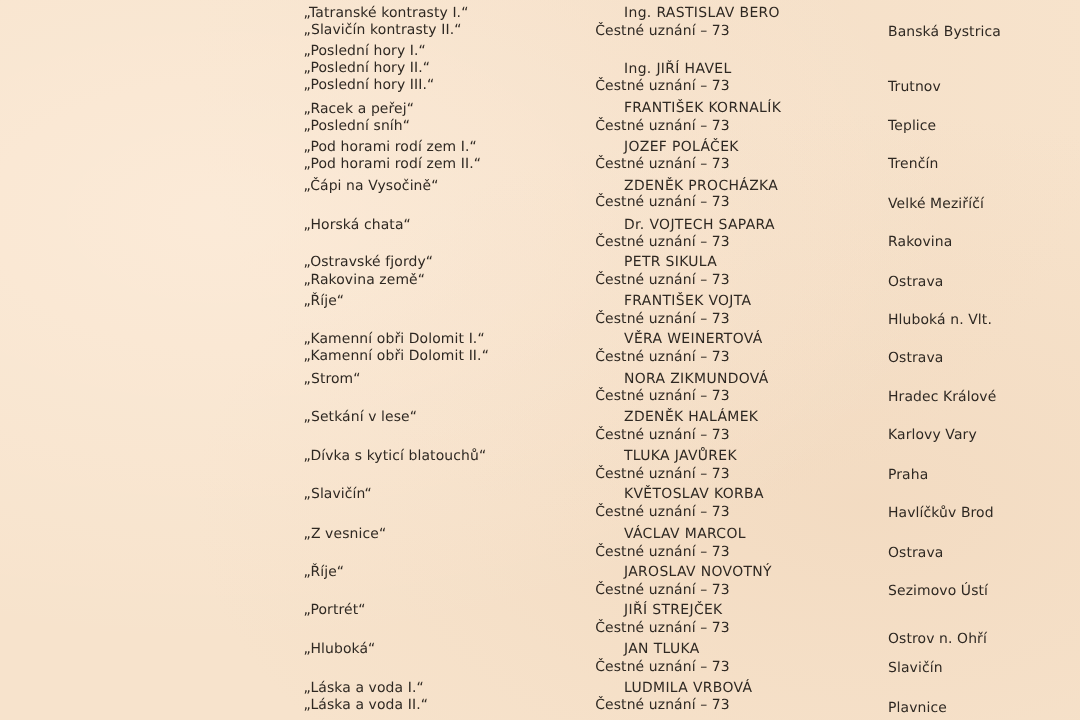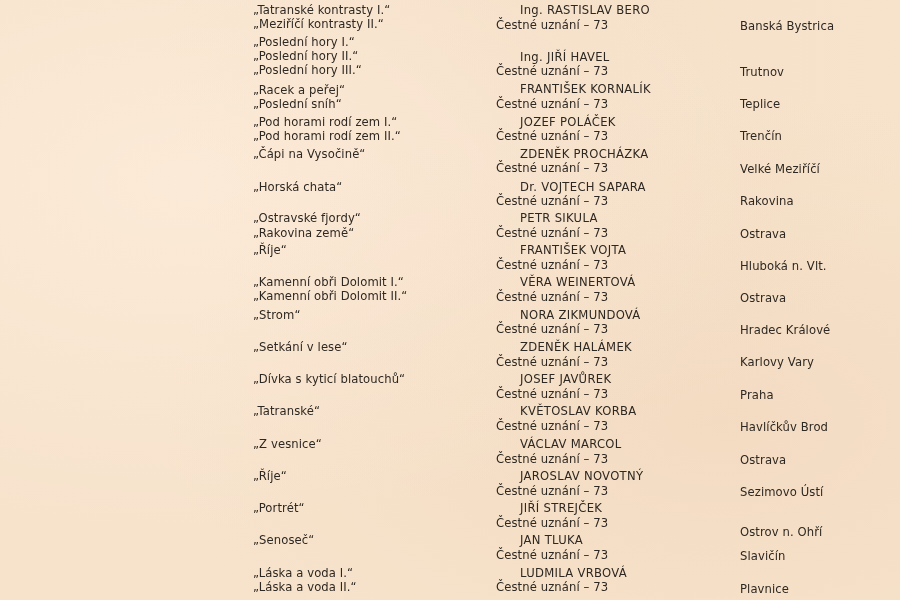--- a/index.html
+++ b/index.html
@@ -36,21 +36,21 @@
     .honor { left: 496px; }
     .city { left: 740px; }
   </style>
 </head>
 <body>
 
 <div class="page">
 
   <div>
     <div class="line title" style="top:3px">„Tatranské kontrasty I.“</div>
-    <div class="line title" style="top:17px">„Meziříčí kontrasty II.“</div>
+    <div class="line title" style="top:17px">„Slavičín kontrasty II.“</div>
     <div class="line name" style="top:3px">Ing. RASTISLAV BERO</div>
     <div class="line honor" style="top:18px">Čestné uznání – 73</div>
     <div class="line city" style="top:19px">Banská Bystrica</div>
   </div>
 
   <div>
     <div class="line title" style="top:35px">„Poslední hory I.“</div>
     <div class="line title" style="top:49px">„Poslední hory II.“</div>
     <div class="line title" style="top:63px">„Poslední hory III.“</div>
     <div class="line name" style="top:50px">Ing. JIŘÍ HAVEL</div>
@@ -120,27 +120,27 @@
 
   <div>
     <div class="line title" style="top:340px">„Setkání v lese“</div>
     <div class="line name" style="top:340px">ZDENĚK HALÁMEK</div>
     <div class="line honor" style="top:355px">Čestné uznání – 73</div>
     <div class="line city" style="top:355px">Karlovy Vary</div>
   </div>
 
   <div>
     <div class="line title" style="top:372px">„Dívka s kyticí blatouchů“</div>
-    <div class="line name" style="top:372px">JOSEF JAVŮREK</div>
+    <div class="line name" style="top:372px">TLUKA JAVŮREK</div>
     <div class="line honor" style="top:387px">Čestné uznání – 73</div>
     <div class="line city" style="top:388px">Praha</div>
   </div>
 
   <div>
-    <div class="line title" style="top:404px">„Tatranské“</div>
+    <div class="line title" style="top:404px">„Slavičín“</div>
     <div class="line name" style="top:404px">KVĚTOSLAV KORBA</div>
     <div class="line honor" style="top:419px">Čestné uznání – 73</div>
     <div class="line city" style="top:420px">Havlíčkův Brod</div>
   </div>
 
   <div>
     <div class="line title" style="top:437px">„Z vesnice“</div>
     <div class="line name" style="top:437px">VÁCLAV MARCOL</div>
     <div class="line honor" style="top:452px">Čestné uznání – 73</div>
     <div class="line city" style="top:453px">Ostrava</div>
@@ -154,21 +154,21 @@
   </div>
 
   <div>
     <div class="line title" style="top:501px">„Portrét“</div>
     <div class="line name" style="top:501px">JIŘÍ STREJČEK</div>
     <div class="line honor" style="top:516px">Čestné uznání – 73</div>
     <div class="line city" style="top:525px">Ostrov n. Ohří</div>
   </div>
 
   <div>
-    <div class="line title" style="top:533px">„Senoseč“</div>
+    <div class="line title" style="top:533px">„Hluboká“</div>
     <div class="line name" style="top:533px">JAN TLUKA</div>
     <div class="line honor" style="top:548px">Čestné uznání – 73</div>
     <div class="line city" style="top:549px">Slavičín</div>
   </div>
 
   <div>
     <div class="line title" style="top:566px">„Láska a voda I.“</div>
     <div class="line title" style="top:580px">„Láska a voda II.“</div>
     <div class="line name" style="top:566px">LUDMILA VRBOVÁ</div>
     <div class="line honor" style="top:580px">Čestné uznání – 73</div>

